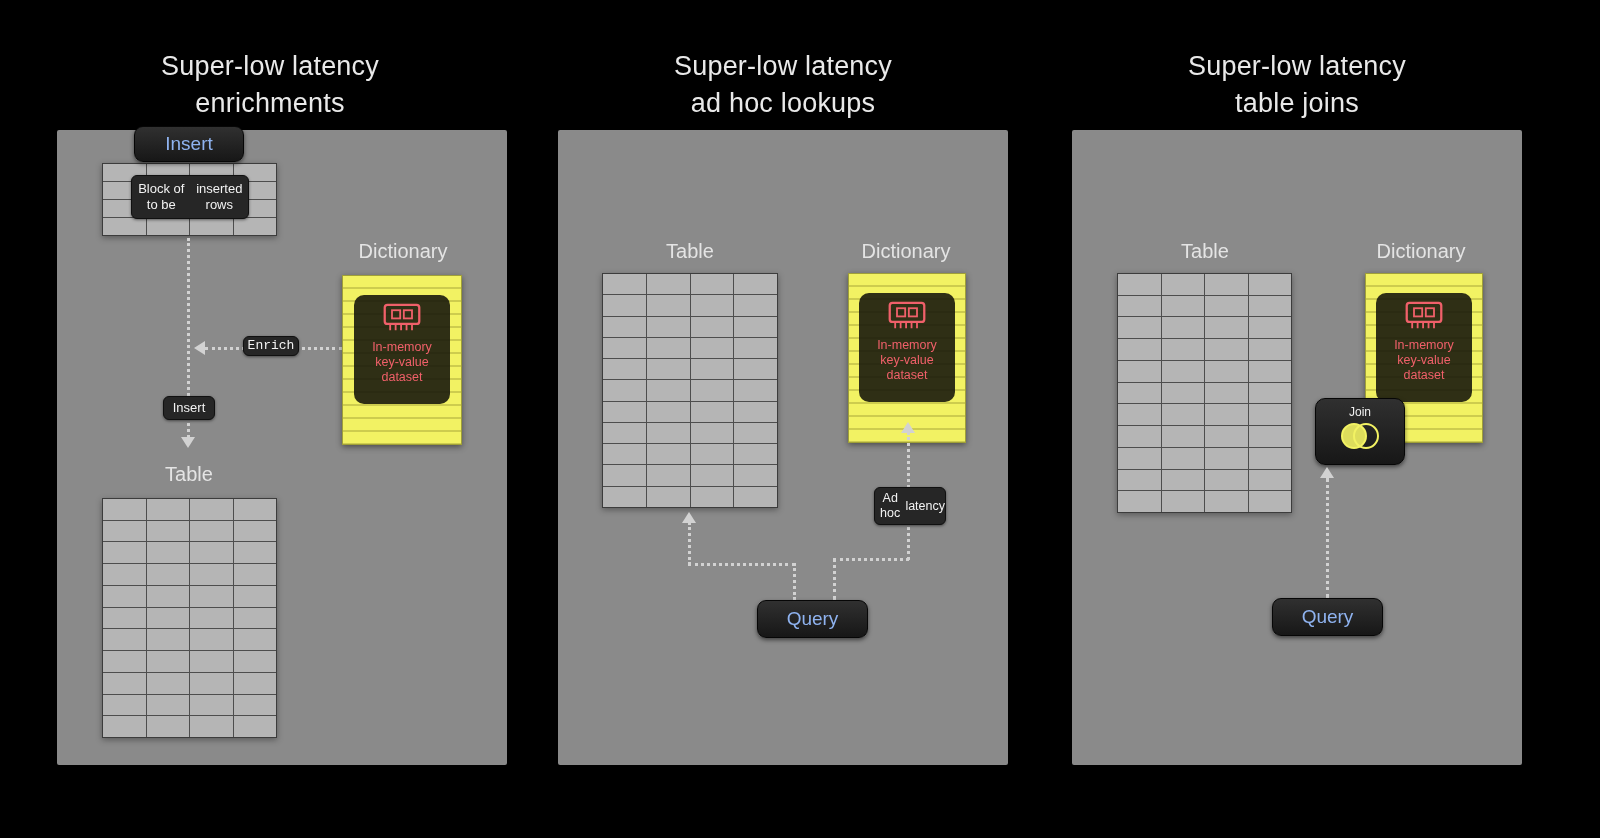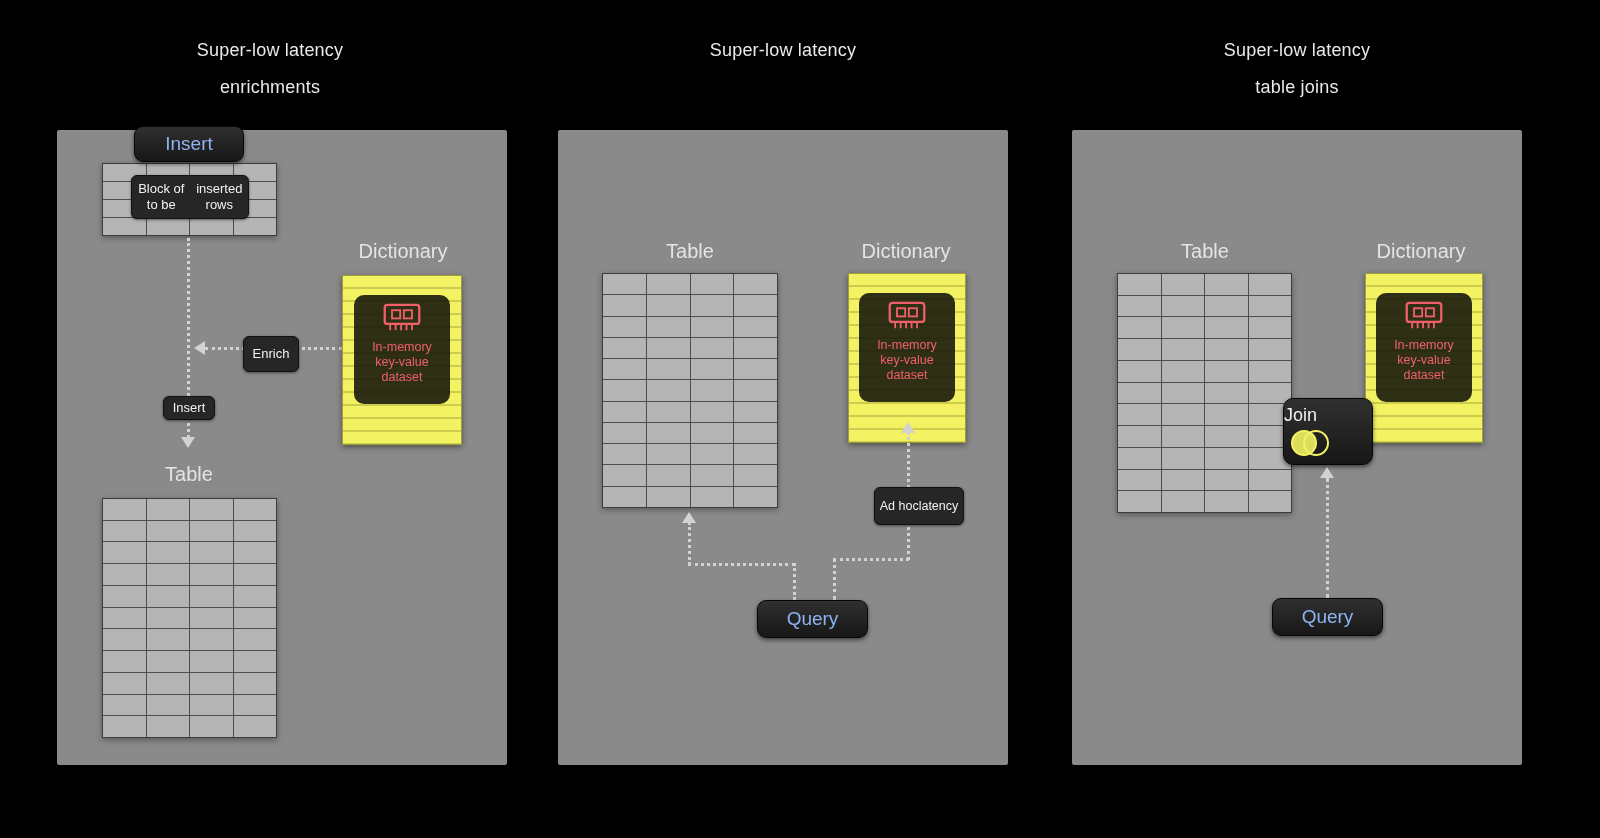--- a/index.html
+++ b/index.html
@@ -1,21 +1,21 @@
 <!DOCTYPE html>
 <html><head>
 <meta charset="utf-8">
 <style>
   * { margin:0; padding:0; box-sizing:border-box; }
   html,body { background:#000; }
   body { font-family:"Liberation Sans", sans-serif; }
   .canvas { position:relative; width:1600px; height:838px; background:#000; overflow:hidden; }
 
-  .title { position:absolute; width:460px; top:32px; text-align:center; color:#e9e9e9;
-           font-size:18px; line-height:37px; letter-spacing:.2px; }
+  .title { position:absolute; width:460px; top:48px; text-align:center; color:#e9e9e9;
+           font-size:27px; line-height:37px; letter-spacing:.2px; }
 
   .panel { position:absolute; top:130px; width:450px; height:635px; background:#8a8a8a; border-radius:2px; }
 
   .btn { position:absolute; background:linear-gradient(#303030,#171717); border:1px solid #060606;
          border-radius:9px; color:#8fb3f0; font-size:19px; display:flex; align-items:center;
          justify-content:center; box-shadow:0 2px 4px rgba(0,0,0,.55); }
 
   .chip { position:absolute; background:#262626; border:1px solid #101010; border-radius:6px;
           color:#f2f2f2; font-size:13px; line-height:16px; display:flex; 
           align-items:center; justify-content:center; text-align:center;
@@ -36,34 +36,35 @@
   .dict-text { color:#f0606a; font-size:12.5px; line-height:15px; text-align:center; margin-top:3px; }
 
   .vline { position:absolute; width:0; border-left:3px dotted #d2d2d2; }
   .hline { position:absolute; height:0; border-top:3px dotted #d2d2d2; }
   .arr { position:absolute; width:0; height:0; }
   .arr.up   { border-left:7px solid transparent; border-right:7px solid transparent; border-bottom:11px solid #d2d2d2; }
   .arr.down { border-left:7px solid transparent; border-right:7px solid transparent; border-top:11px solid #d2d2d2; }
   .arr.left { border-top:7px solid transparent; border-bottom:7px solid transparent; border-right:11px solid #d2d2d2; }
 
   .joinbox { position:absolute; background:linear-gradient(#303030,#171717); border:1px solid #060606;
-             border-radius:10px; display:flex; flex-direction:column; 
-             color:#f0f0f0; font-size:18px; padding-top:6px; box-shadow:0 2px 4px rgba(0,0,0,.55); }
+             border-radius:10px; display:flex; flex-direction:column; align-items:center;
+             color:#f0f0f0; font-size:12px; padding-top:6px; box-shadow:0 2px 4px rgba(0,0,0,.55);margin-left:32px; }
 </style>
 </head>
 <body>
 
 <div class="canvas">
 
   <div class="title" style="left:40px;">
     <div>Super-low latency</div>
     <div>enrichments</div>
   </div>
   <div class="title" style="left:553px;">
     <div>Super-low latency</div>
+    <div>ad hoc lookups</div>
   </div>
   <div class="title" style="left:1067px;">
     <div>Super-low latency</div>
     <div>table joins</div>
   </div>
 
   <div class="panel" style="left:45px;margin-left:12px;">
 
     <div class="grid" style="left: 45px; top: 33px; width: 175px; height: 73px; grid-template-columns: repeat(4, 1fr); grid-auto-rows: 1fr;">
         <div class="cell"></div>
@@ -91,21 +92,21 @@
     <div class="chip" style="left:74px; top:45px; width:118px; height:44px;">
       <div>Block of to be</div>
       <div>inserted rows</div>
     </div>
 
     <div class="vline" style="left:130px; top:108px; height:200px;"></div>
     <div class="arr down" style="left:124px; top:307px;"></div>
 
     <div class="hline" style="left:148px; top:217px; width:137px;"></div>
     <div class="arr left" style="left:137px; top:211px;"></div>
-    <div class="chip" style="left:186px; top:206px; width:56px; height:36px;">
+    <div class="chip" style="left:186px; top:206px; width:56px; height:20px;font-family:Liberation Mono, monospace;">
       <div>Enrich</div>
     </div>
 
     <div class="chip" style="left:106px; top:266px; width:52px; height:24px;">
       <div>Insert</div>
     </div>
 
     <div class="lbl" style="left:72px; top:333px; width:120px;">
       <span>Table</span>
     </div>
@@ -256,21 +257,21 @@
     <div class="vline" style="left:235px; top:433px; height:37px;"></div>
     <div class="hline" style="left:130px; top:433px; width:107px;"></div>
     <div class="vline" style="left:130px; top:392px; height:43px;"></div>
     <div class="arr up" style="left:124px; top:382px;"></div>
 
     <div class="vline" style="left:275px; top:428px; height:42px;"></div>
     <div class="hline" style="left:275px; top:428px; width:76px;"></div>
     <div class="vline" style="left:349px; top:302px; height:128px;"></div>
     <div class="arr up" style="left:343px; top:292px;"></div>
 
-    <div class="chip" style="left:316px; top:357px; width:90px; height:38px; font-size:12.5px; line-height:15px;align-items:center;">
+    <div class="chip" style="left:316px; top:357px; width:72px; height:38px; font-size:12.5px; line-height:15px;align-items:center;">
       <div>Ad hoc</div>
       <div>latency</div>
     </div>
 
     <div class="btn" style="left:199px; top:470px; width:111px; height:38px;">
       <span>Query</span>
     </div>
   </div>
 
   <div class="panel" style="left:1072px;">

